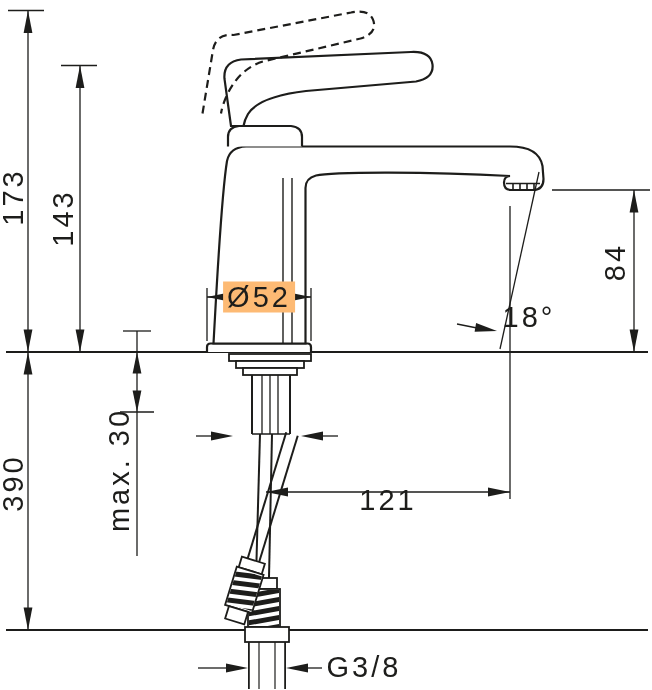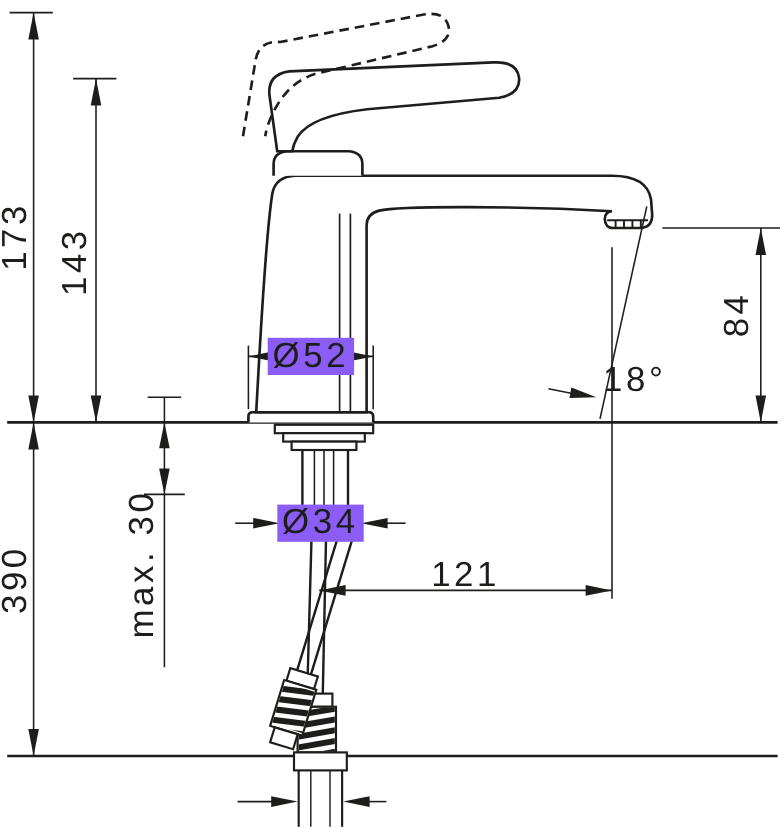--- a/index.html
+++ b/index.html
@@ -14,21 +14,21 @@
   .dim{
     position:absolute;
     font-size:29px;
     letter-spacing:3px;
     line-height:1;
     color:#1d1d1b;
     white-space:nowrap;
     transform:translate(-50%,-50%);
   }
   .dim.v{transform:translate(-50%,-50%) rotate(-90deg);}
-  .dim.bg{background:#8b5cf6;padding:1px 4px;}
+  .dim.bg{background:#fdba74;padding:1px 4px;}
 </style>
 </head>
 <body>
 
 <div class="sheet">
 
   <svg class="drawing" width="652" height="690" viewBox="0 0 652 690">
     <defs>
       <clipPath id="cf1">
           <rect x="249" y="590" width="30" height="36"></rect>
@@ -189,18 +189,18 @@
       </g>
 
     </g>
   </svg>
 
   <div class="dim v" style="left:13px;top:197px">173</div>
   <div class="dim v" style="left:63px;top:218px">143</div>
   <div class="dim v" style="left:13px;top:483px">390</div>
   <div class="dim v" style="left:119px;top:470px">max. 30</div>
   <div class="dim bg" style="left:259px;top:297px">Ø52</div>
-  <div class="dim bg" style="left:267px;top:436px">Ø34</div>
   <div class="dim v" style="left:615px;top:262px">84</div>
   <div class="dim" style="left:529px;top:317px">18°</div>
-  <div class="dim" style="left:388px;top:480px">121</div>
+  <div class="dim" style="left:388px;top:500px">121</div>
+  <div class="dim" style="left:364px;top:667px">G3/8</div>
 
 </div>
 
 </body></html>

